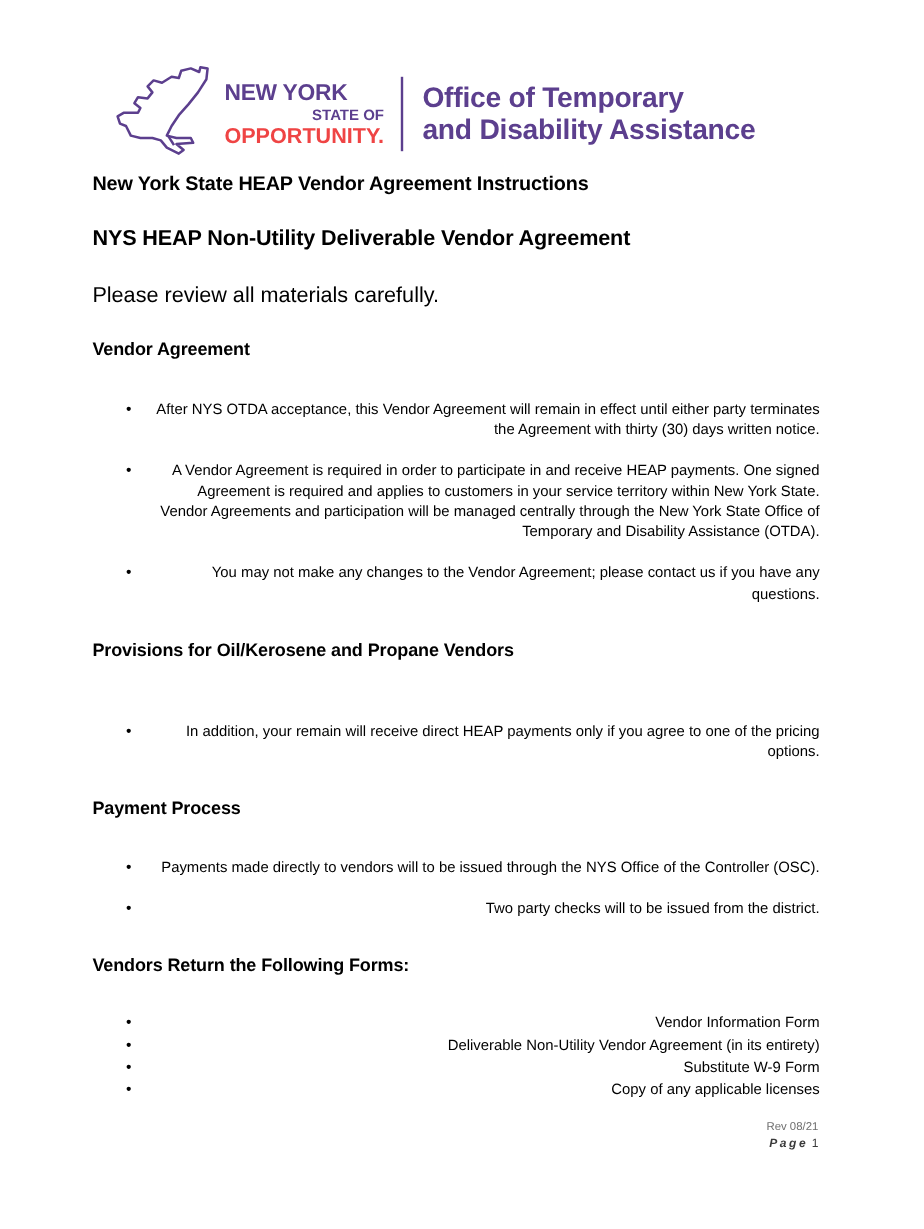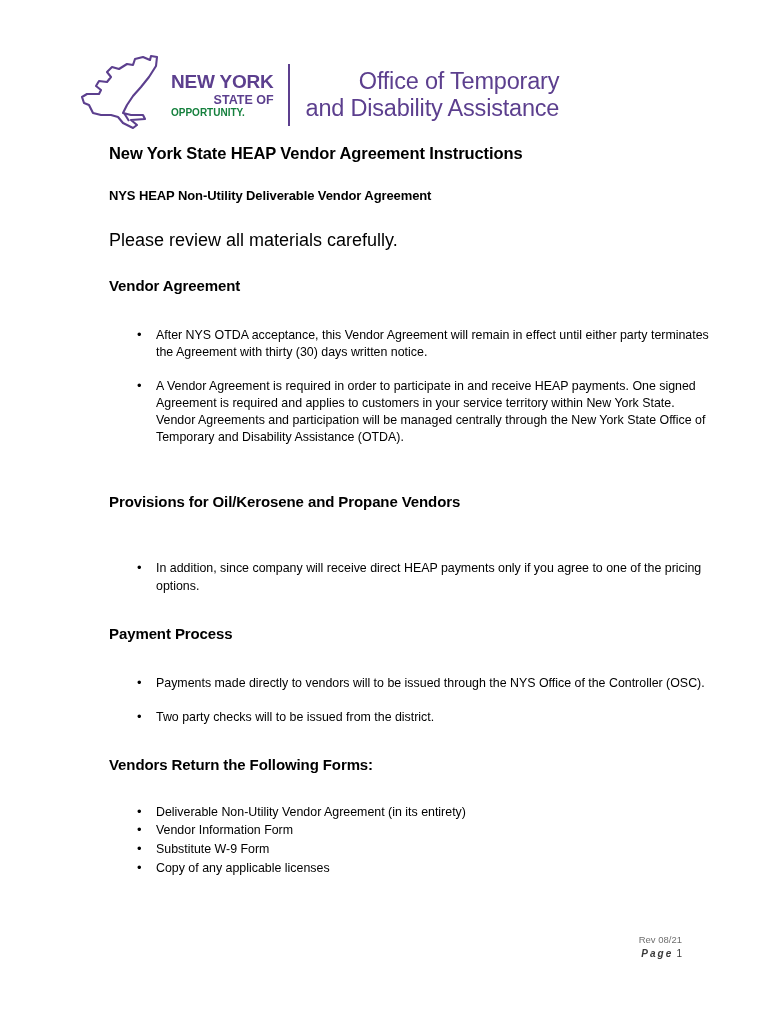--- a/index.html
+++ b/index.html
@@ -20,21 +20,21 @@
     position: relative;
     width: 770px;
     height: 1024px;
     box-sizing: border-box;
     padding: 0 77px 0 77px;
   }
 
   
   .logo-block {
     position: absolute;
-    left: 71px;
+    left: 87px;
     top: 52px;
     display: flex;
     align-items: center;
     height: 86px;
   }
   .ny-mark {
     display: flex;
     align-items: center;
     height: 86px;
   }
@@ -56,59 +56,57 @@
   }
   .ny-words .l2 {
     font-size: 12.5px;
     font-weight: bold;
     color: #5c3f8e;
     margin-top: 3px;
     letter-spacing: 0px;
     text-align: right;
   }
   .ny-words .l3 {
-    font-size: 10px;
-    font-weight: bold;
-    color: #15803d;
+    font-size: 18px;
+    font-weight: bold;
+    color: #ef4444;
     margin-top: 2px;
     letter-spacing: 0px;
   }
   .divider-bar {
     width: 2px;
     height: 62px;
     background: #5c3f8e;
     margin: 0 16px 0 14px;
   }
   .agency-name {
     color: #5c3f8e;
-    font-weight: normal;
+    font-weight: bold;
     font-size: 23.5px;
     line-height: 1.16;
     letter-spacing: -0.2px;
-    text-align: right;
   }
 
   
   .content {
     position: absolute;
     left: 77px;
     top: 144px;
     width: 606px;
-    margin-left: 32px;
   }
 
   h1.doc-title {
     font-size: 16.5px;
     font-weight: bold;
     margin: 0 0 24px 0;
     letter-spacing: -0.1px;
     line-height: 1.2;
   }
   h2.doc-subtitle {
-    font-size: 13px;
+    font-size: 18px;
     font-weight: bold;
     margin: 0 0 26px 0;
     letter-spacing: -0.1px;
     line-height: 1.2;
   }
   p.lede {
     font-size: 18px;
     margin: 0 0 24px 0;
     line-height: 1.3;
   }
@@ -123,20 +121,21 @@
   ul.bullets {
     list-style: none;
     margin: 0;
     padding: 0;
   }
   ul.bullets li {
     position: relative;
     padding-left: 47px;
     font-size: 12.4px;
     line-height: 1.38;
+    text-align: right;
   }
   ul.bullets li::before {
     content: "\2022";
     position: absolute;
     left: 28px;
     top: -1px;
     font-size: 13px;
   }
 
   
@@ -216,48 +215,49 @@
 
     <p class="lede">Please review all materials carefully.</p>
 
     <h3 class="section-heading">Vendor Agreement</h3>
     <div class="sec-gap-1"></div>
     <ul class="bullets">
       <li>After NYS OTDA acceptance, this Vendor Agreement will remain in effect until either party terminates the Agreement with thirty (30) days written notice.</li>
       <li class="spacer-li" style="list-style:none;padding:0;height:17px;"></li>
       <li>A Vendor Agreement is required in order to participate in and receive HEAP payments. One signed Agreement is required and applies to customers in your service territory within New York State. Vendor Agreements and participation will be managed centrally through the New York State Office of Temporary and Disability Assistance (OTDA).</li>
       <li class="spacer-li" style="list-style:none;padding:0;height:17px;"></li>
+      <li>You may not make any changes to the Vendor Agreement; please contact us if you have any questions.</li>
     </ul>
 
     <div class="after-bullets-1"></div>
 
     <h3 class="section-heading">Provisions for Oil/Kerosene and Propane Vendors</h3>
     <div class="sec-gap-1"></div>
     <ul class="bullets">
       <li class="spacer-li" style="list-style:none;padding:0;height:17px;"></li>
-      <li>In addition, since company will receive direct HEAP payments only if you agree to one of the pricing options.</li>
+      <li>In addition, your remain will receive direct HEAP payments only if you agree to one of the pricing options.</li>
     </ul>
 
     <div class="after-bullets-1"></div>
 
     <h3 class="section-heading">Payment Process</h3>
     <div class="sec-gap-1"></div>
     <ul class="bullets">
       <li>Payments made directly to vendors will to be issued through the NYS Office of the Controller (OSC).</li>
       <li class="spacer-li" style="list-style:none;padding:0;height:17px;"></li>
       <li>Two party checks will to be issued from the district.</li>
     </ul>
 
     <div class="after-bullets-1"></div>
 
     <h3 class="section-heading">Vendors Return the Following Forms:</h3>
     <div class="sec-gap-2"></div>
     <ul class="bullets tight">
+      <li>Vendor Information Form</li>
       <li>Deliverable Non-Utility Vendor Agreement (in its entirety)</li>
-      <li>Vendor Information Form</li>
       <li>Substitute W-9 Form</li>
       <li>Copy of any applicable licenses</li>
     </ul>
 
   </div>
 
   <div class="footer">
     <span class="rev">Rev 08/21</span>
     <span class="pager">
       <span class="pword">Page</span><span class="pnum">1</span>

